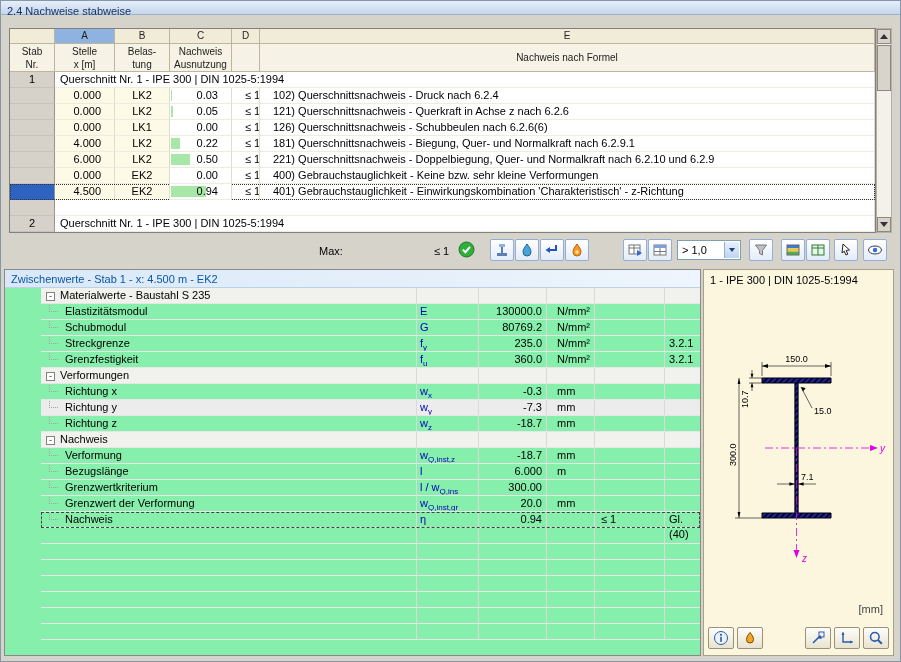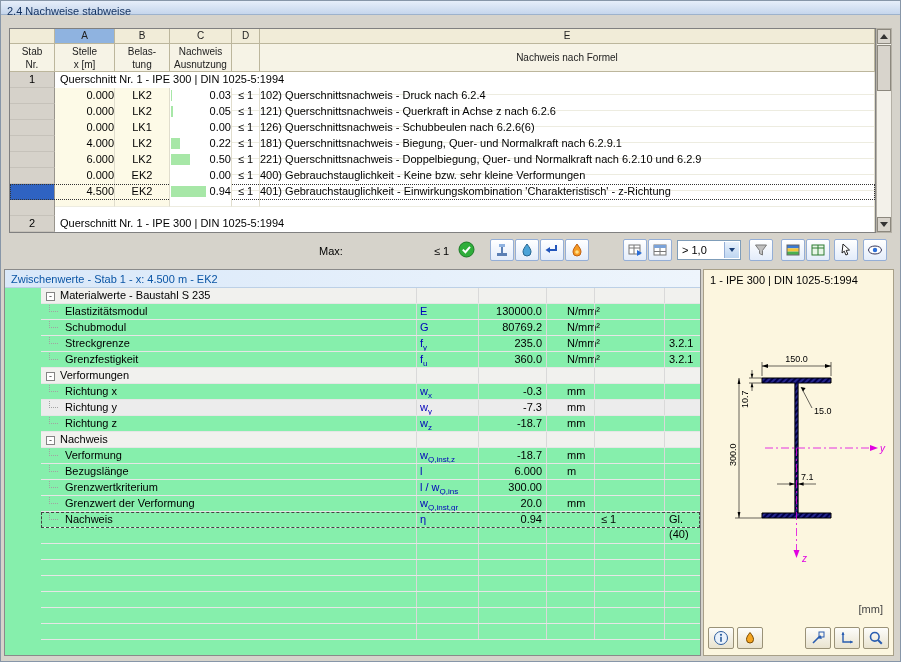--- a/index.html
+++ b/index.html
@@ -19,22 +19,22 @@
   .colA{width:60px;flex:none;}.colB{width:55px;flex:none;}.colC{width:62px;flex:none;}
   .colD{width:28px;flex:none;}.colE{flex:1 1 auto;min-width:0;}
   .hcell{background:#f1ecd8;border-right:1px solid #bcb69c;border-bottom:1px solid #bcb69c;
          text-align:center;font-size:10px;color:#222;overflow:hidden;}
   .letters .hcell{height:15px;line-height:14px;}
   .desc .hcell{height:28px;line-height:13px;padding-top:1px;background:#f6f3e6;}
   .hcell.selhead{background:#8fb3e0;}
   .rowhead{width:45px;flex:none;height:16px;background:#d6d2ca;border-right:1px solid #98948c;
            border-bottom:1px solid #c6c2ba;text-align:center;line-height:15px;}
   .data{height:16px;}
-  .dcell{height:23px;line-height:15px;border-right:1px solid #e0ddcd;border-bottom:1px solid #edece0;
-         padding:0 0;white-space:nowrap;overflow:hidden;}
+  .dcell{height:16px;line-height:15px;border-right:1px solid #e0ddcd;border-bottom:1px solid #edece0;
+         padding:0 13px;white-space:nowrap;overflow:hidden;}
   .cellA{background:#fdfae7;text-align:right;}
   .cellB{background:#fdfae7;text-align:center;}
   .cellC{position:relative;text-align:right;background:#fff;}
   .bar{position:absolute;left:1px;top:2px;height:11px;background:#a7e7a7;}
   .ratio-txt{position:relative;}
   .cellD{text-align:center;}
   .sec{flex:1 1 auto;padding-left:5px;background:#fff;border-bottom:1px solid #edece0;}
   .emptyc{flex:1 1 auto;border-bottom:1px solid #edece0;}
   .selected{outline:1px dotted #333;outline-offset:-1px;}
   .selected .rowhead{background:#2f63c2;border-bottom-color:#2f63c2;}
@@ -63,21 +63,21 @@
   .tri-dn-s{width:0;height:0;border-left:3px solid transparent;border-right:3px solid transparent;border-top:4px solid #1b3f77;}
   
   .details{position:absolute;left:3px;top:268px;width:697px;bottom:5px;background:#86efac;border:1px solid #8a8a8a;overflow:hidden;}
   .details-header{height:18px;background:linear-gradient(to right,#d9e8f9,#eef5fc);
                   border-bottom:1px solid #bcd0e6;color:#0a55a5;padding:3px 0 0 6px;}
   .drow{display:flex;height:16px;line-height:15px;border-bottom:1px solid #e6e6e6;margin-left:36px;}
   .dc-desc{width:375px;flex:none;position:relative;padding-left:4px;white-space:nowrap;overflow:hidden;}
   .dc-sym{width:62px;flex:none;border-left:1px solid #d9d9d9;color:#0000bb;padding-left:3px;white-space:nowrap;overflow:hidden;}
   .dc-sym sub{font-size:8px;}
   .dc-val{width:68px;flex:none;border-left:1px solid #d9d9d9;text-align:right;padding-right:4px;}
-  .dc-unit{width:48px;flex:none;border-left:1px solid #d9d9d9;padding-left:20px;}
+  .dc-unit{width:48px;flex:none;border-left:1px solid #d9d9d9;padding-left:10px;}
   .dc-extra{width:70px;flex:none;border-left:1px solid #d9d9d9;padding-left:6px;}
   .dc-ref{flex:1 1 auto;border-left:1px solid #d9d9d9;padding-left:4px;}
   .drow.group{background:#f1f1ee;}
   .drow.shaded{background:#ececec;}
   .drow.dsel{outline:1px dashed #444;outline-offset:-1px;}
   .tbox{display:inline-block;width:9px;height:9px;border:1px solid #848484;background:#fff;
         line-height:7px;text-align:center;font-size:9px;margin:0 5px 0 1px;color:#333;}
   .d-text{margin-left:20px;}
   .elbow{position:absolute;left:8px;top:-1px;width:9px;height:9px;
          border-left:1px dotted #a2a2a2;border-bottom:1px dotted #a2a2a2;}

